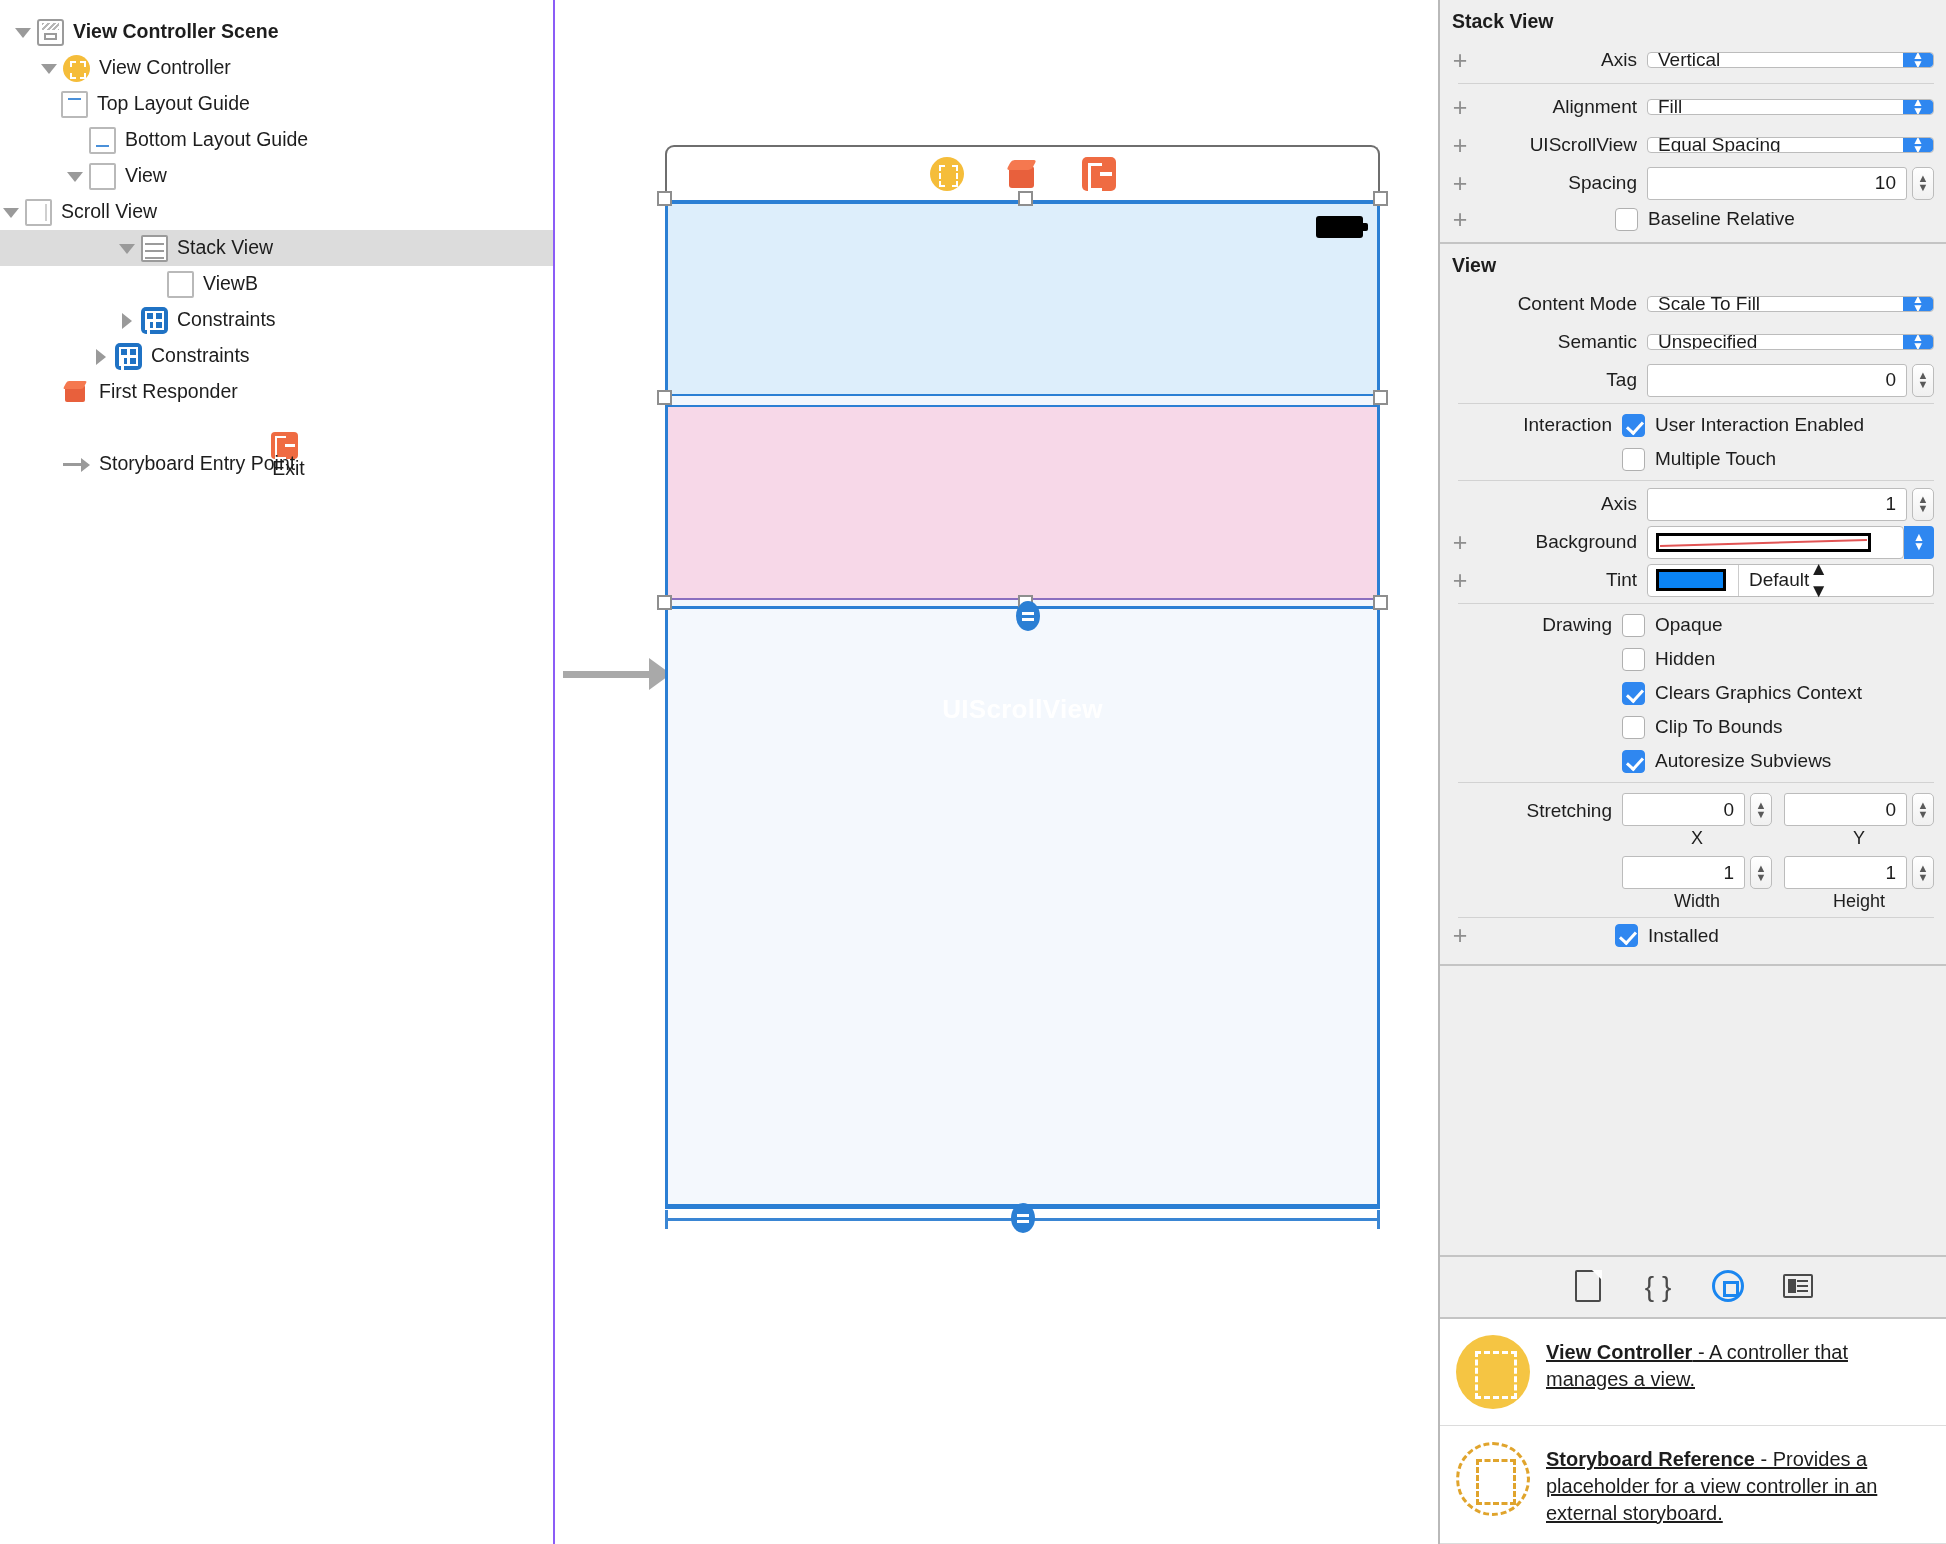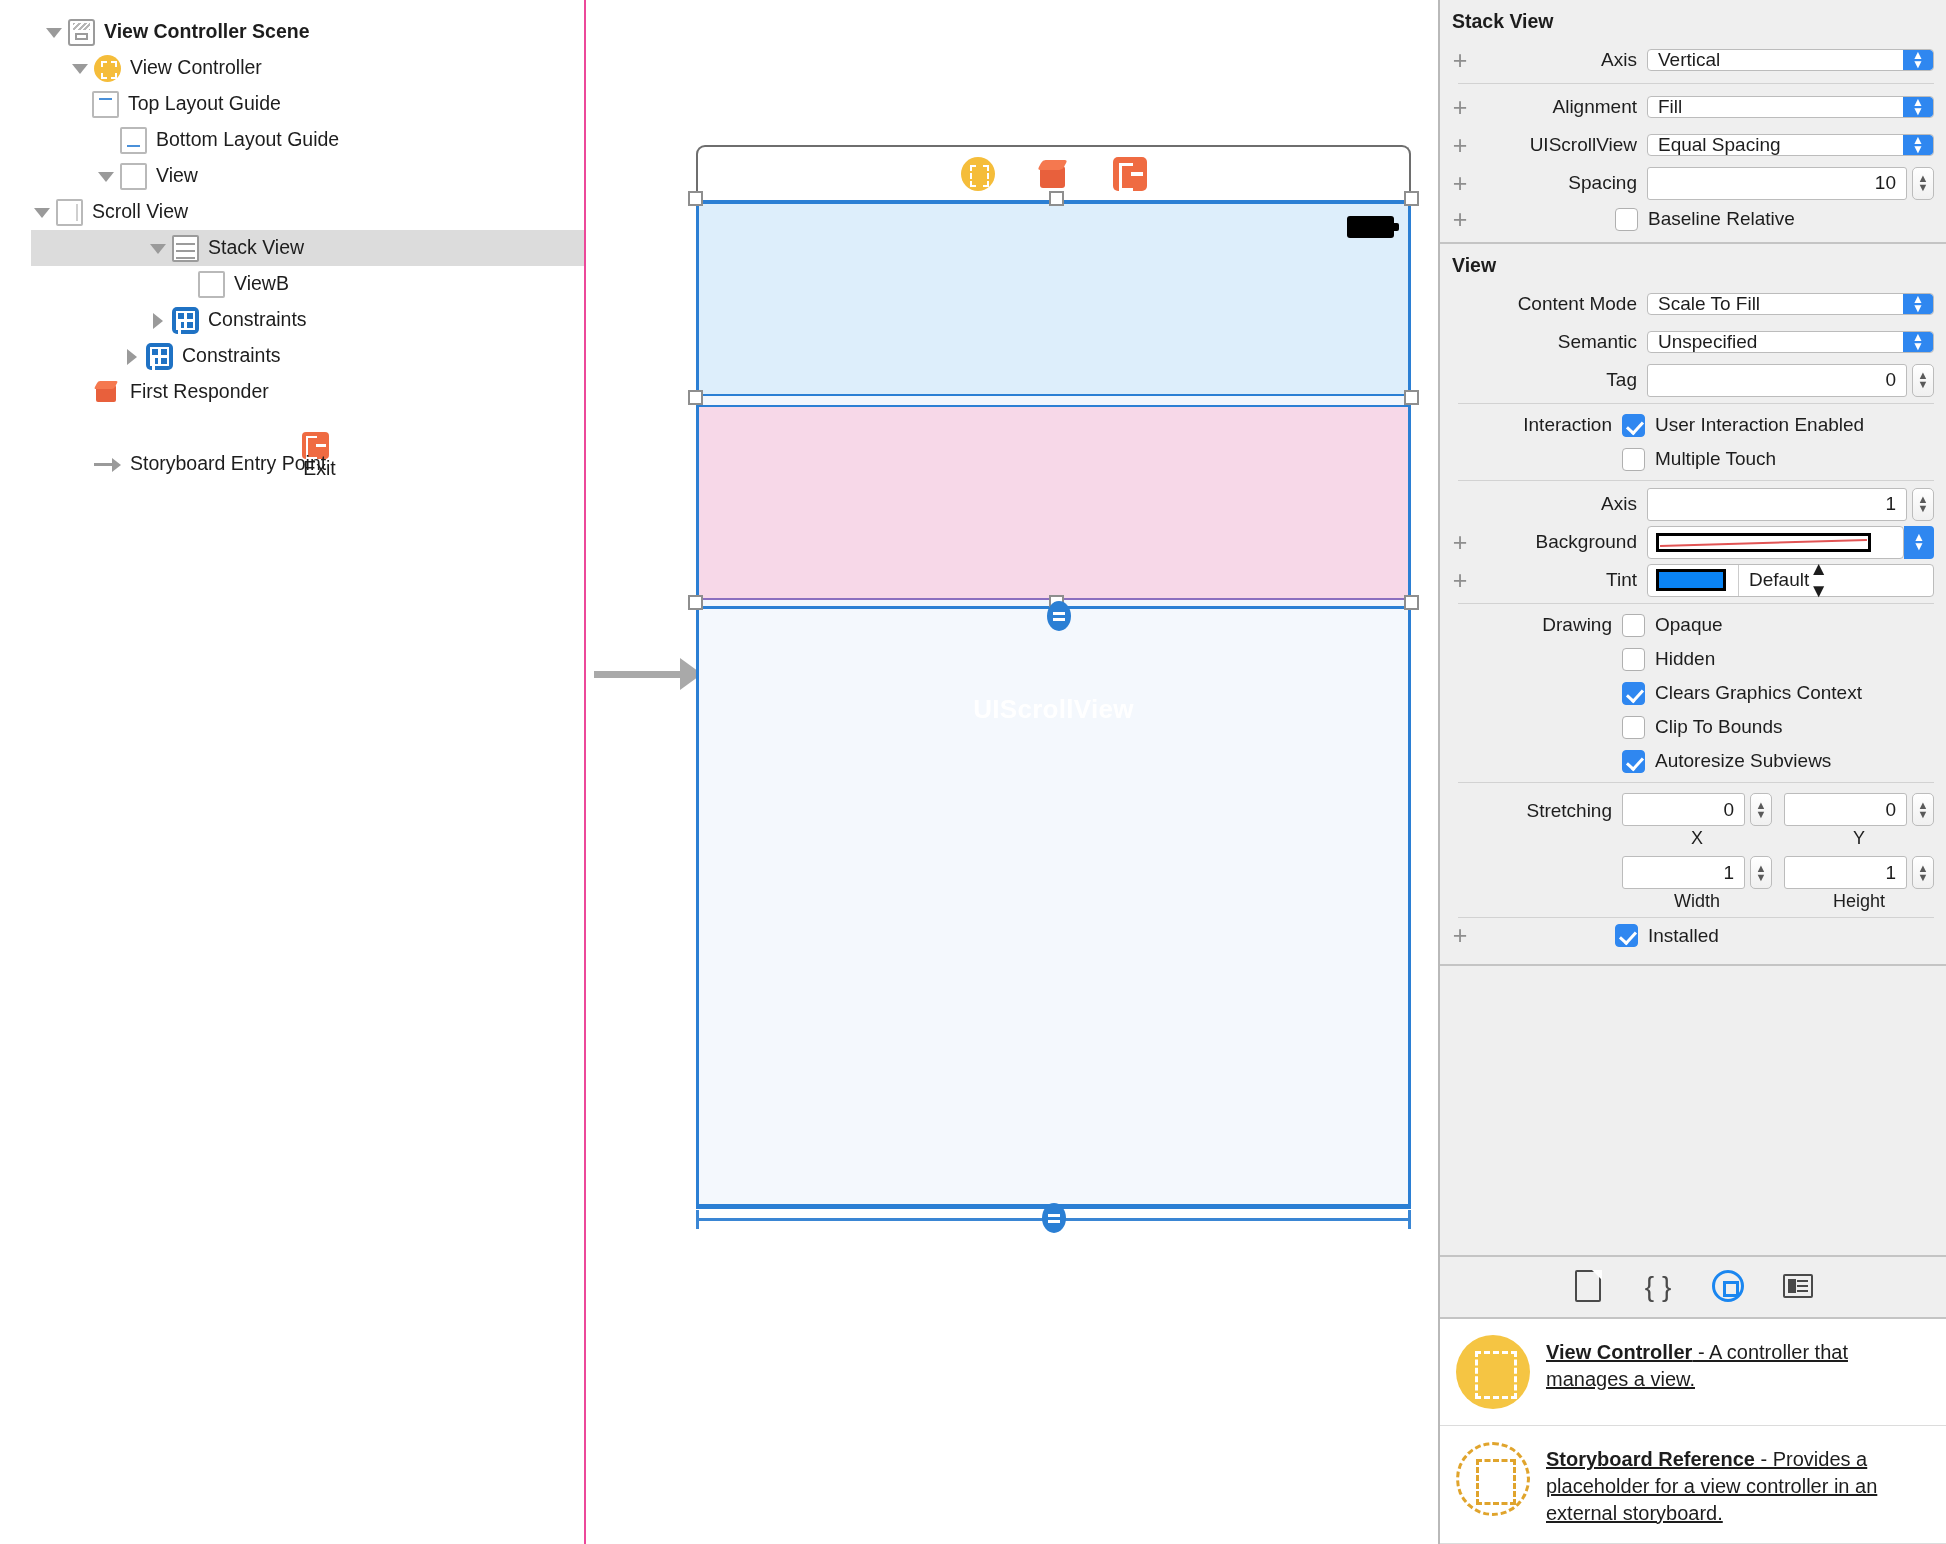--- a/index.html
+++ b/index.html
@@ -9,25 +9,24 @@
     background: #ffffff;
     overflow: hidden;
     -webkit-font-smoothing: antialiased;
   }
   #app { position: relative; width: 1946px; height: 1544px; display: flex; }
 
   
   .outline {
     width: 555px; height: 1544px;
     background: #ffffff;
-    border-right: 2px solid #ec4899;
+    border-right: 2px solid #8b5cf6;
     position: relative;
     padding-top: 14px;
     flex: 0 0 555px;
-    margin-left: 31px;
   }
   .orow {
     height: 36px; display: flex; align-items: center;
     font-size: 19.5px; color: #1d1d1d; white-space: nowrap;
     position: relative;
   }
   .orow.selected { background: #dcdcdc; }
   .orow .twist {
     width: 22px; height: 22px; flex: 0 0 22px;
     position: relative; margin-right: 3px;
@@ -153,21 +152,21 @@
   .plus {
     width:24px; flex:0 0 24px; color:#8e8e8e; font-size:25px; text-align:center; line-height:1;
     user-select:none;
   }
   .plus.empty { color: transparent; }
   .lbl { text-align:right; padding-right:10px; white-space:nowrap; }
   .lbl.w175 { width:175px; flex:0 0 175px; }
   .lbl.w150 { width:150px; flex:0 0 150px; }
 
   .popup {
-    flex:1 1 auto; height:22px; background:#fff; border:1px solid #bcbcbc;
+    flex:1 1 auto; height:16px; background:#fff; border:1px solid #bcbcbc;
     border-radius:4px; display:flex; align-items:center; position:relative;
     padding-left:10px; overflow:hidden;
   }
   .popup .stepper-blue {
     position:absolute; right:0; top:0; bottom:0; width:30px; background:#2f87f0;
     border-radius:0 3px 3px 0; display:flex; flex-direction:column;
     align-items:center; justify-content:center; color:#fff; font-size:12px; line-height:9px;
   }
   .field {
     flex:1 1 auto; height:33px; background:#fff; border:1px solid #bcbcbc;

